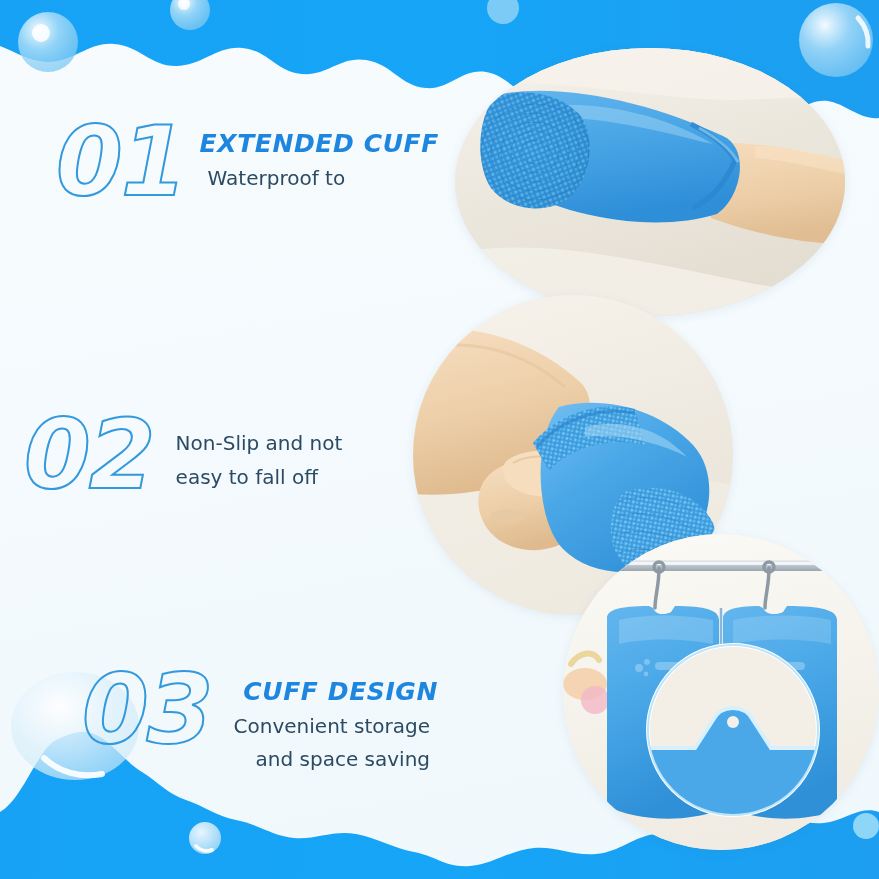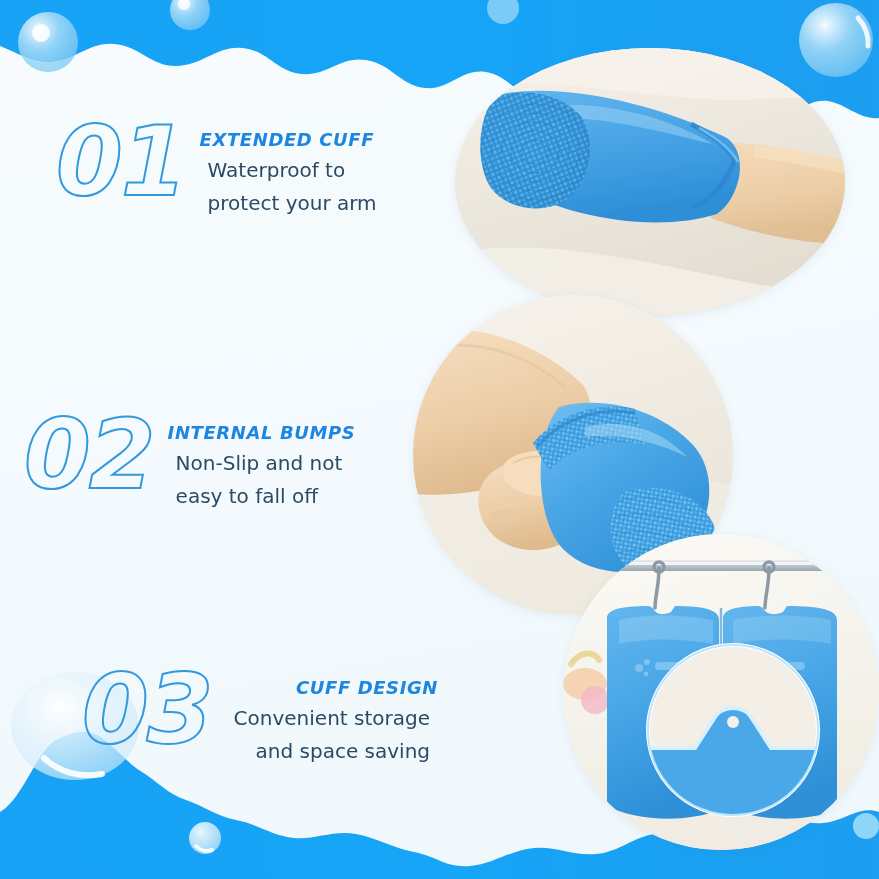--- a/index.html
+++ b/index.html
@@ -62,21 +62,21 @@
     margin-right: 14px;
     margin-top: 2px;
     user-select: none;
     white-space: nowrap;
   }
 
   .feature-text { padding-top: 18px; }
 
   .feature-title {
     font-family: "DejaVu Sans", sans-serif;
-    font-size: 18px;
+    font-size: 25px;
     font-weight: 700;
     font-style: italic;
     letter-spacing: 0.6px;
     color: #1f86e0;
     line-height: 1.1;
     margin: 0 0 6px 0;
     white-space: nowrap;
   }
 
   .feature-desc {
@@ -376,28 +376,26 @@
     </svg>
   </div>
 
   <div class="features">
 
     <div class="feature-row row-1">
       <div class="feature-number">01</div>
       <div class="feature-text">
         <h3 class="feature-title">EXTENDED CUFF</h3>
         <p class="feature-desc">Waterproof to</p>
-        <p class="feature-desc">protect your arm</p>
       </div>
     </div>
 
     <div class="feature-row row-2">
       <div class="feature-number">02</div>
       <div class="feature-text">
-        <h3 class="feature-title">INTERNAL BUMPS</h3>
         <p class="feature-desc">Non-Slip and not</p>
         <p class="feature-desc">easy to fall off</p>
       </div>
     </div>
 
     <div class="feature-row row-3">
       <div class="feature-number">03</div>
       <div class="feature-text">
         <h3 class="feature-title">CUFF DESIGN</h3>
         <p class="feature-desc">Convenient storage</p>

